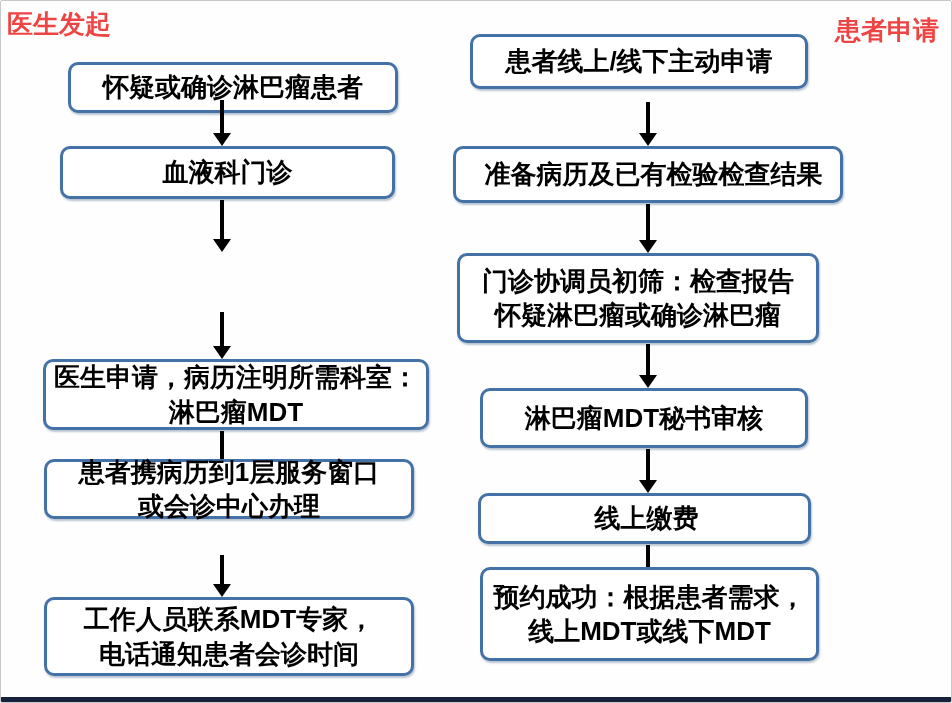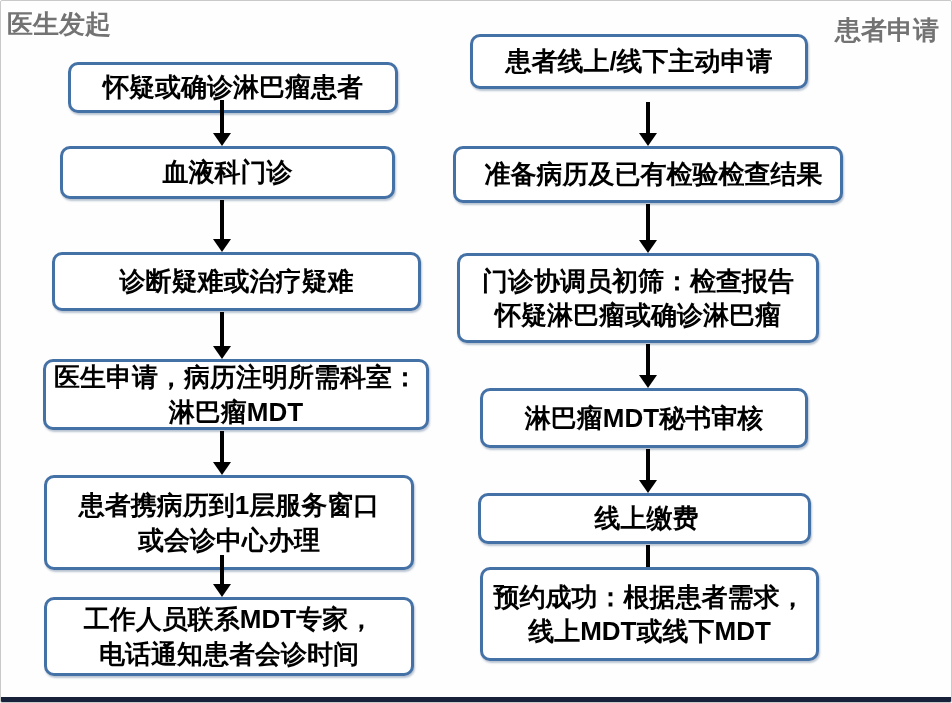--- a/index.html
+++ b/index.html
@@ -10,21 +10,21 @@
     background:#fefefe;
     border:1px solid #c9c9c9;
     border-radius:2px;
     overflow:hidden;
     font-family:"Liberation Sans", sans-serif;
   }
   .col-title{
     position:absolute;
     font-size:26px;
     font-weight:bold;
-    color:#737373;
+    color:#ef4444;
     white-space:nowrap;
   }
   .title-left{left:6px;top:6px;}
   .title-right{right:12px;top:12px;}
   .box{
     position:absolute;
     box-sizing:border-box;
     background:#ffffff;
     border:3px solid #4471a6;
     border-radius:10px;
@@ -36,21 +36,21 @@
     line-height:1.32;
     color:#000;
     white-space:pre-line;
     padding:0 4px;
   }
   
   .b-l1{left:67px;top:61px;width:330px;height:51px;}
   .b-l2{left:59px;top:145px;width:335px;height:53px;}
   .b-l3{left:51px;top:251px;width:369px;height:59px;}
   .b-l4{left:42px;top:358px;width:386px;height:71px;}
-  .b-l5{left:43px;top:474px;width:370px;height:95px;}
+  .b-l5{left:43px;top:458px;width:370px;height:60px;}
   .b-l6{left:43px;top:596px;width:370px;height:79px;}
   
   .b-r1{left:469px;top:33px;width:338px;height:55px;}
   .b-r2{left:452px;top:145px;width:390px;height:57px;padding-left:15px;}
   .b-r3{left:456px;top:252px;width:362px;height:90px;}
   .b-r4{left:479px;top:387px;width:328px;height:60px;}
   .b-r5{left:477px;top:492px;width:333px;height:51px;padding-left:8px;}
   .b-r6{left:479px;top:566px;width:339px;height:94px;}
   
   .arrow{
@@ -93,21 +93,20 @@
   <div class="box b-l1">怀疑或确诊淋巴瘤患者</div>
   <div class="arrow a-l a-l1">
       <div class="shaft"></div>
       <div class="head"></div>
     </div>
   <div class="box b-l2">血液科门诊</div>
   <div class="arrow a-l a-l2">
       <div class="shaft"></div>
       <div class="head"></div>
     </div>
-  <div class="box b-l3">诊断疑难或治疗疑难</div>
   <div class="arrow a-l a-l3">
       <div class="shaft"></div>
       <div class="head"></div>
     </div>
   <div class="box b-l4">医生申请，病历注明所需科室：
 淋巴瘤MDT</div>
   <div class="arrow a-l a-l4">
       <div class="shaft"></div>
       <div class="head"></div>
     </div>

